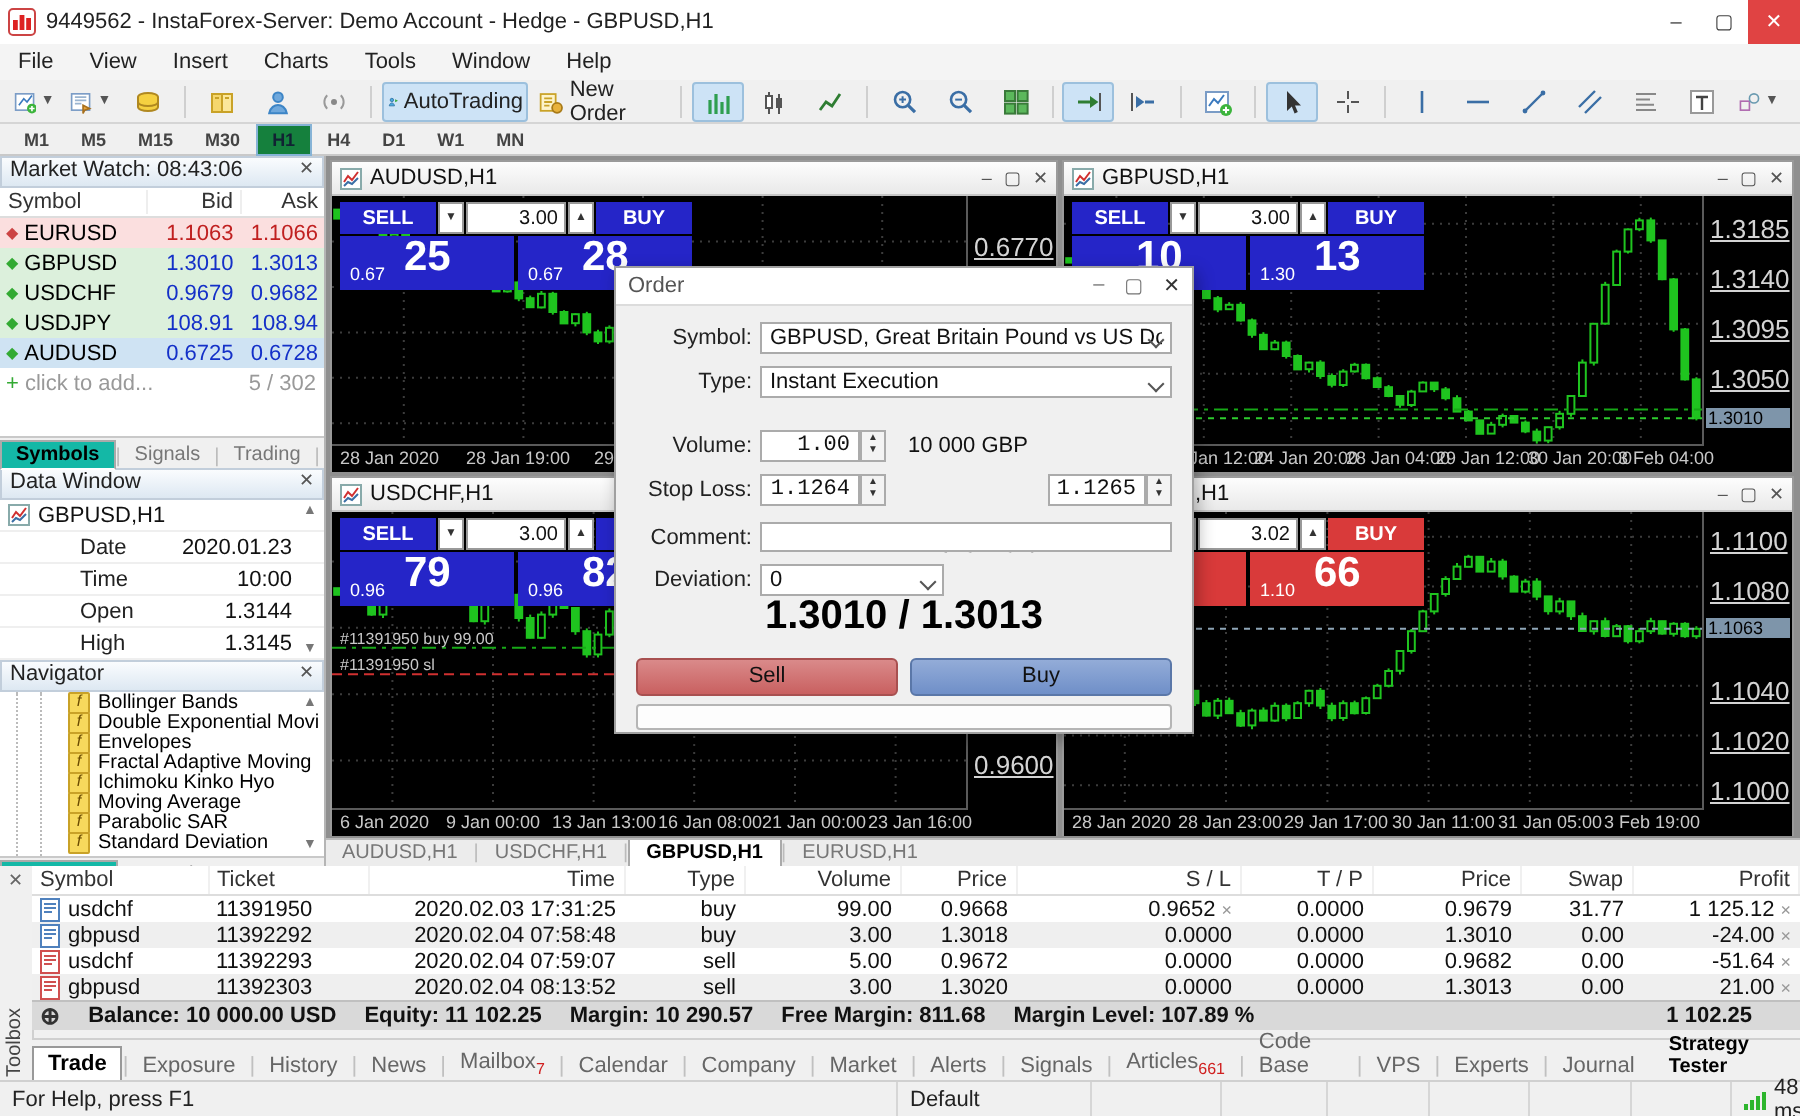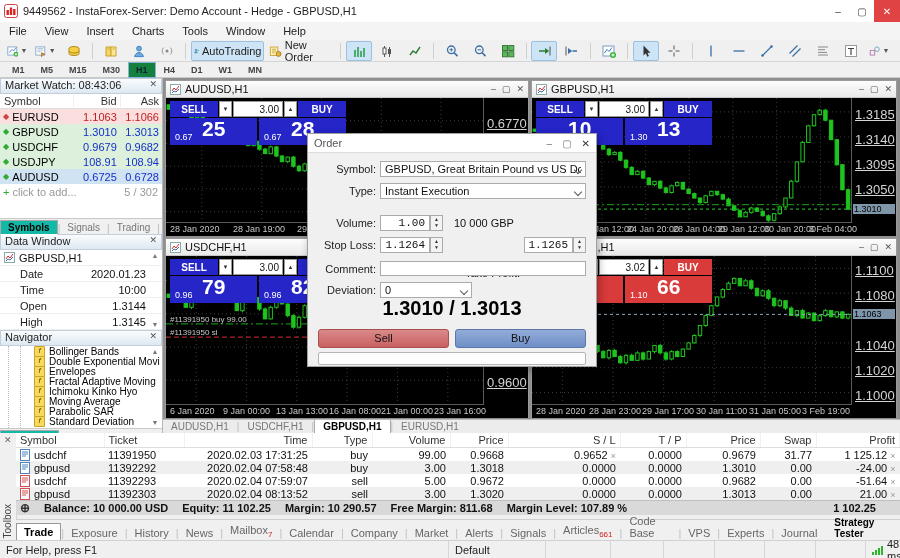--- a/index.html
+++ b/index.html
@@ -42,21 +42,21 @@
   .mwc-bid{width:44px;text-align:right;border-left:1px solid #eee;padding-right:3px;}
   .mwc-ask{width:40px;text-align:right;border-left:1px solid #eee;padding-right:3px;}
   .mwrow{display:flex;height:15px;align-items:center;}
   .mwrow .sy{width:72px;padding-left:3px;display:flex;align-items:center;gap:3px;color:#000;}
   .mwrow .bid,.mwrow .ask{width:44px;text-align:right;padding-right:3px;}
   .mwrow .ask{width:40px;}
   .dmnd{font-size:8px;}
   .addrow{display:flex;height:15px;align-items:center;color:#999;background:#fff;}
   
   .dwrow{display:flex;height:15px;align-items:center;background:#fff;border-bottom:1px solid #efefef;}
-  .dwrow .k{padding-left:20px;color:#222;}
+  .dwrow .k{padding-left:40px;color:#222;}
   .dwrow .v{margin-left:auto;padding-right:16px;}
   #dw-inst{display:flex;height:15px;align-items:center;background:#fff;gap:4px;padding-left:4px;border-bottom:1px solid #efefef;}
   .scroll-arrow{position:absolute;right:2px;width:10px;font-size:7px;color:#777;text-align:center;}
   
   #nav-list{background:#fff;position:relative;overflow:hidden;}
   .navitem{height:10px;display:flex;align-items:center;gap:4px;padding-left:34px;font-size:10px;color:#000;}
   .fico{width:9px;height:9px;background:#f7d95c;border:1px solid #c9a227;color:#6a4b00;font-size:8px;font-style:italic;line-height:8px;text-align:center;border-radius:1px;flex:none;}
   .guide{position:absolute;top:0;bottom:0;border-left:1px dotted #bbb;}
   
   #chartarea{left:163px;top:78px;width:737px;height:355px;background:#8f8f8f;}

